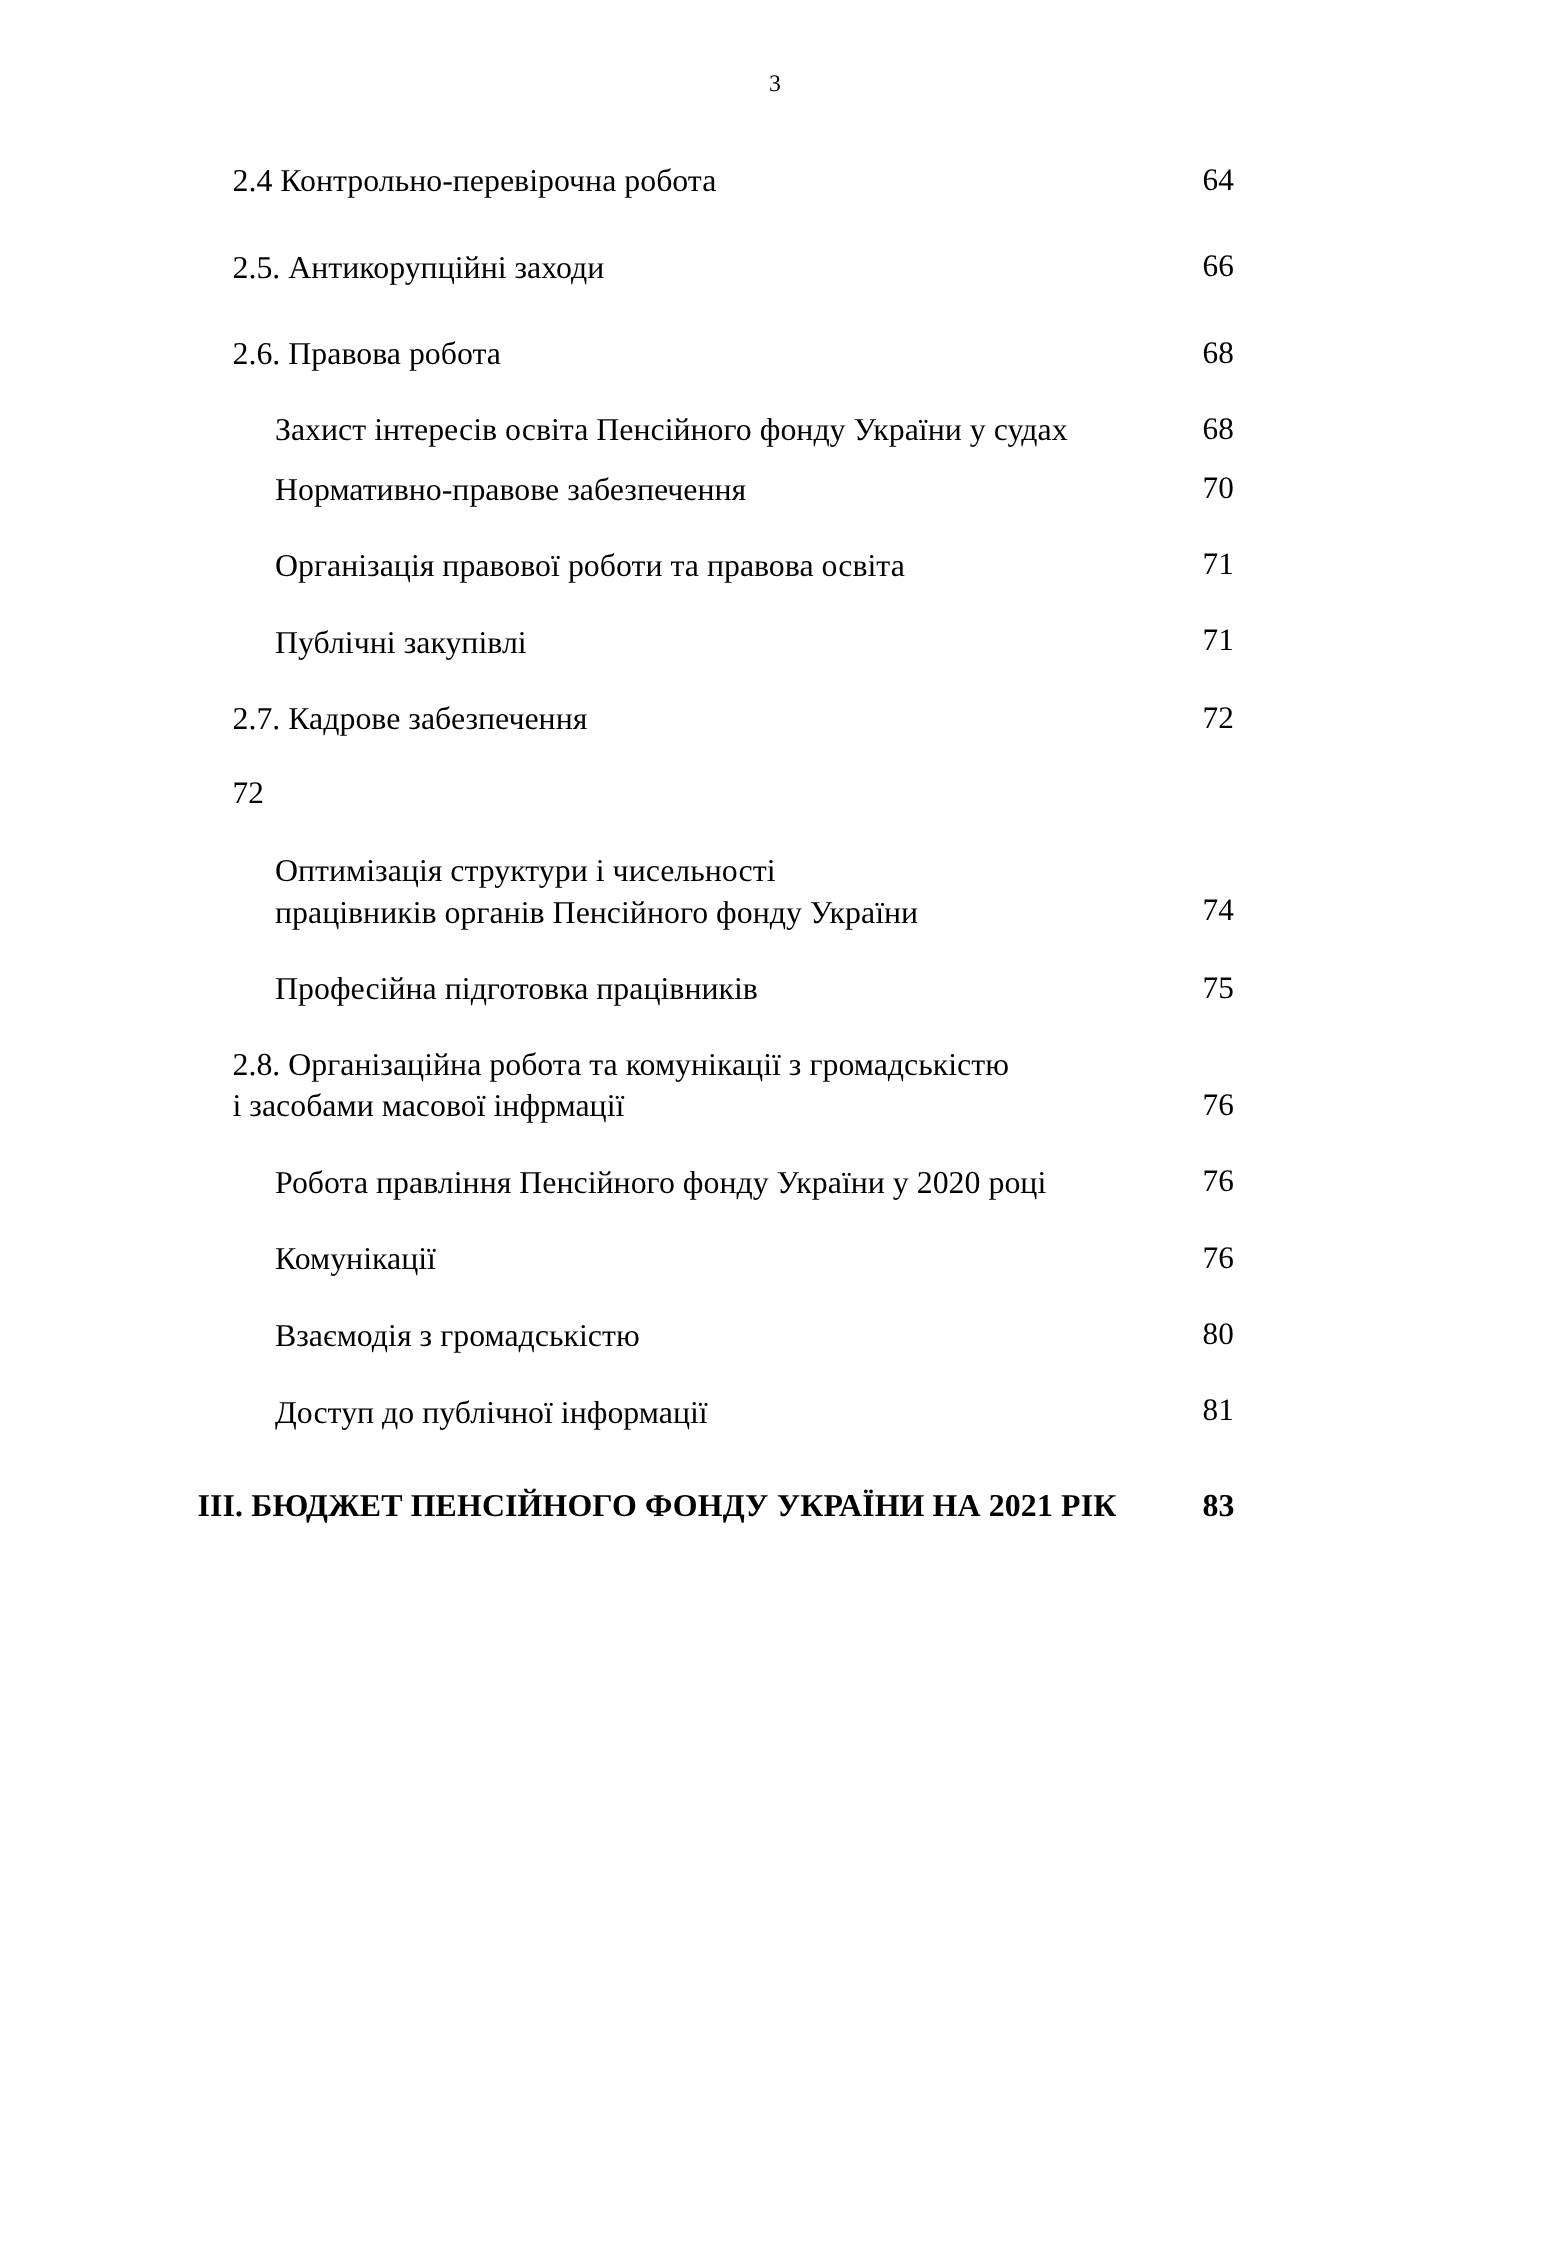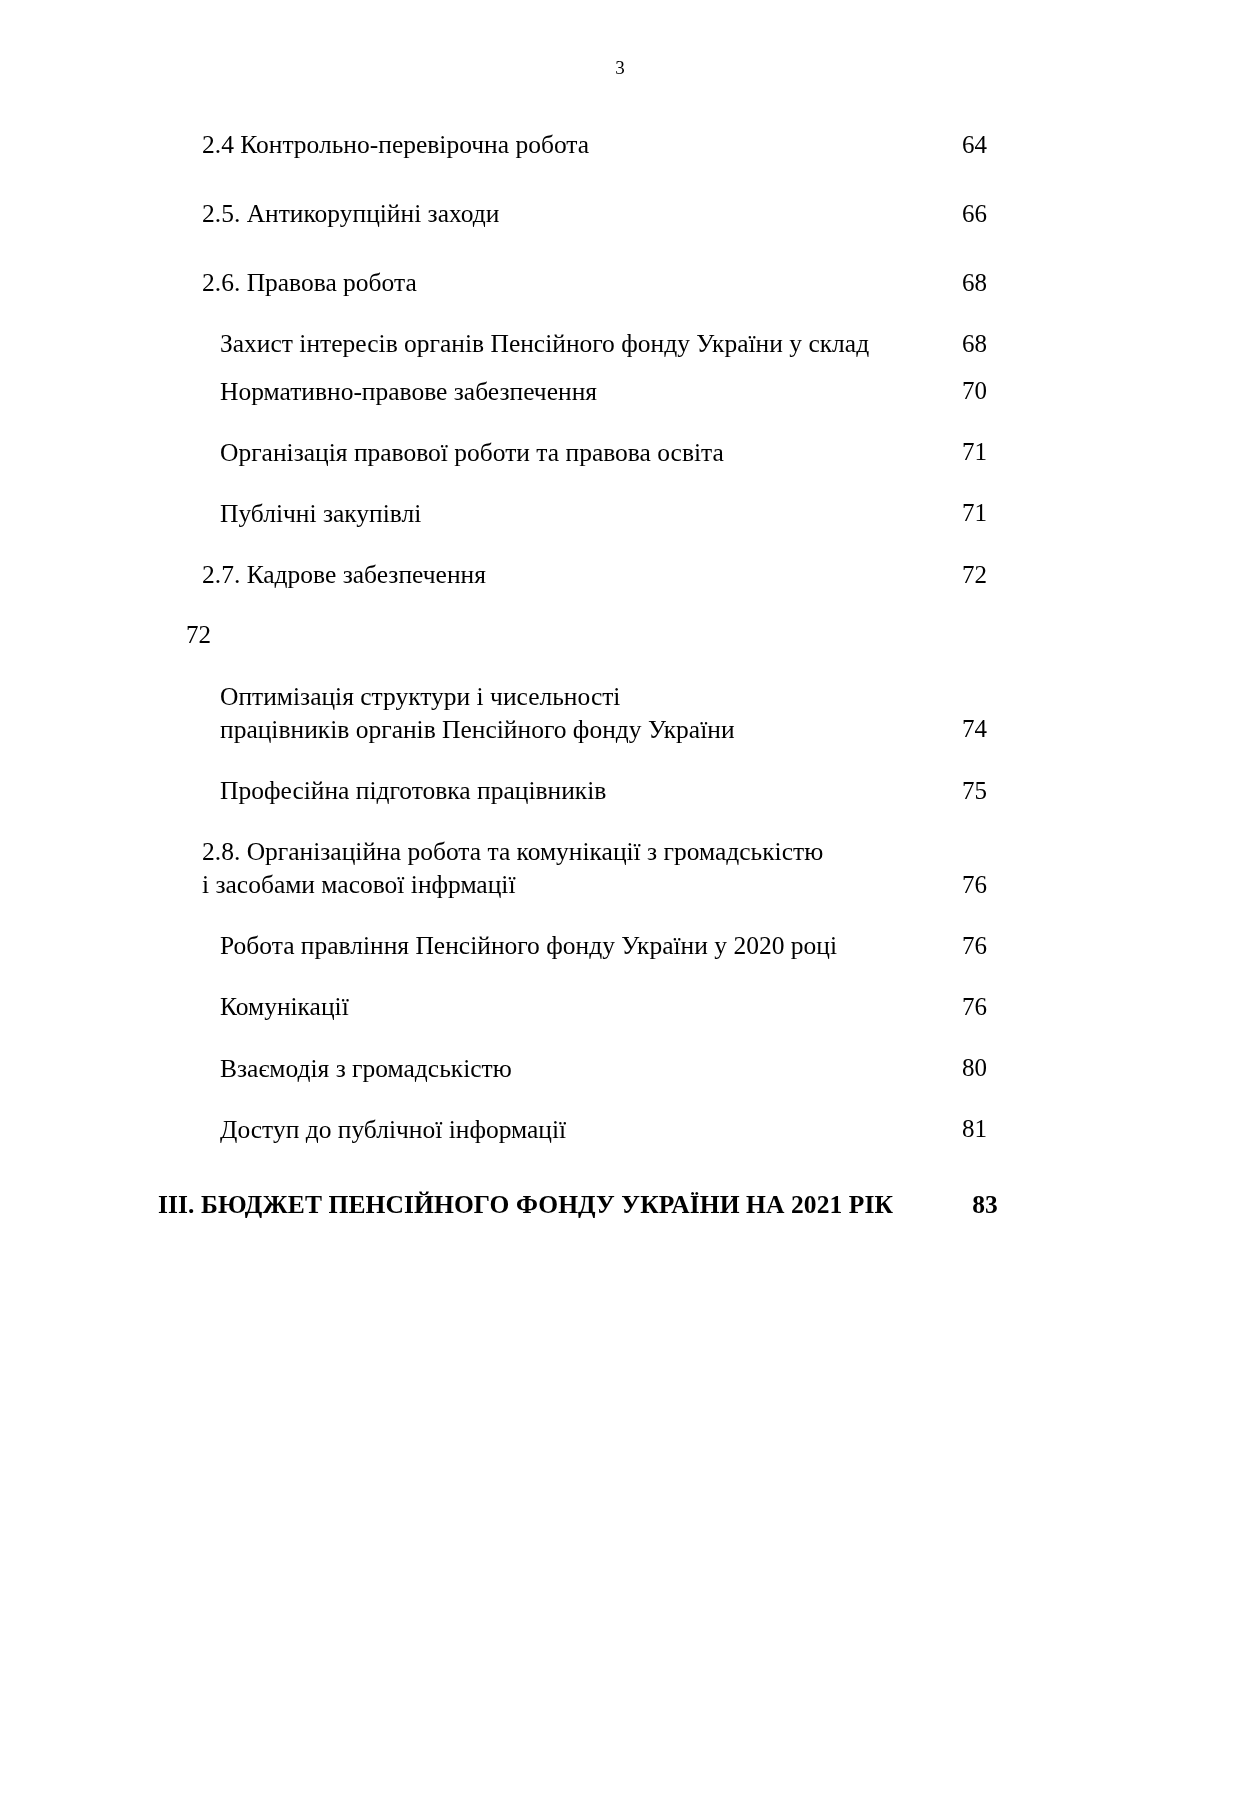--- a/index.html
+++ b/index.html
@@ -45,21 +45,21 @@
     white-space: pre-line;
     padding-right: 26px;
   }
   .entry .pageno {
     flex: 0 0 auto;
     text-align: left;
     min-width: 46px;
     font-size: 25px;
   }
   
-  .lvl-1 .label { margin-left: 16px; }
+  .lvl-1 .label { margin-left: 0; }
   .lvl-2 .label { margin-left: 34px; }
 
   
   .gap-lg { margin-top: 36px; }
   .gap-md { margin-top: 28px; }
   .gap-sm { margin-top: 14px; }
   .gap-none { margin-top: 0; }
 
   .heading-iii {
     display: flex;
@@ -71,21 +71,21 @@
     font-size: 25.5px;
     line-height: 1.3;
   }
   .heading-iii .label {
     padding-right: 26px;
     letter-spacing: 0.1px;
   }
   .heading-iii .pageno {
     font-weight: bold;
     min-width: 46px;
-    text-align: center;
+    text-align: left;
     margin-left: 0;
   }
 </style>
 </head>
 <body>
 
 <div class="page">
 
   <div class="folio">3</div>
 
@@ -96,21 +96,21 @@
       </div>
       <div class="entry lvl-1 gap-lg">
         <span class="label">2.5. Антикорупційні заходи</span>
         <span class="pageno">66</span>
       </div>
       <div class="entry lvl-1 gap-lg">
         <span class="label">2.6. Правова робота</span>
         <span class="pageno">68</span>
       </div>
       <div class="entry lvl-2 gap-md">
-        <span class="label">Захист інтересів органів Пенсійного фонду України у склад</span>
+        <span class="label">Захист інтересів освіта Пенсійного фонду України у судах</span>
         <span class="pageno">68</span>
       </div>
       <div class="entry lvl-2 gap-sm">
         <span class="label">Нормативно-правове забезпечення</span>
         <span class="pageno">70</span>
       </div>
       <div class="entry lvl-2 gap-md">
         <span class="label">Організація правової роботи та правова освіта</span>
         <span class="pageno">71</span>
       </div>

